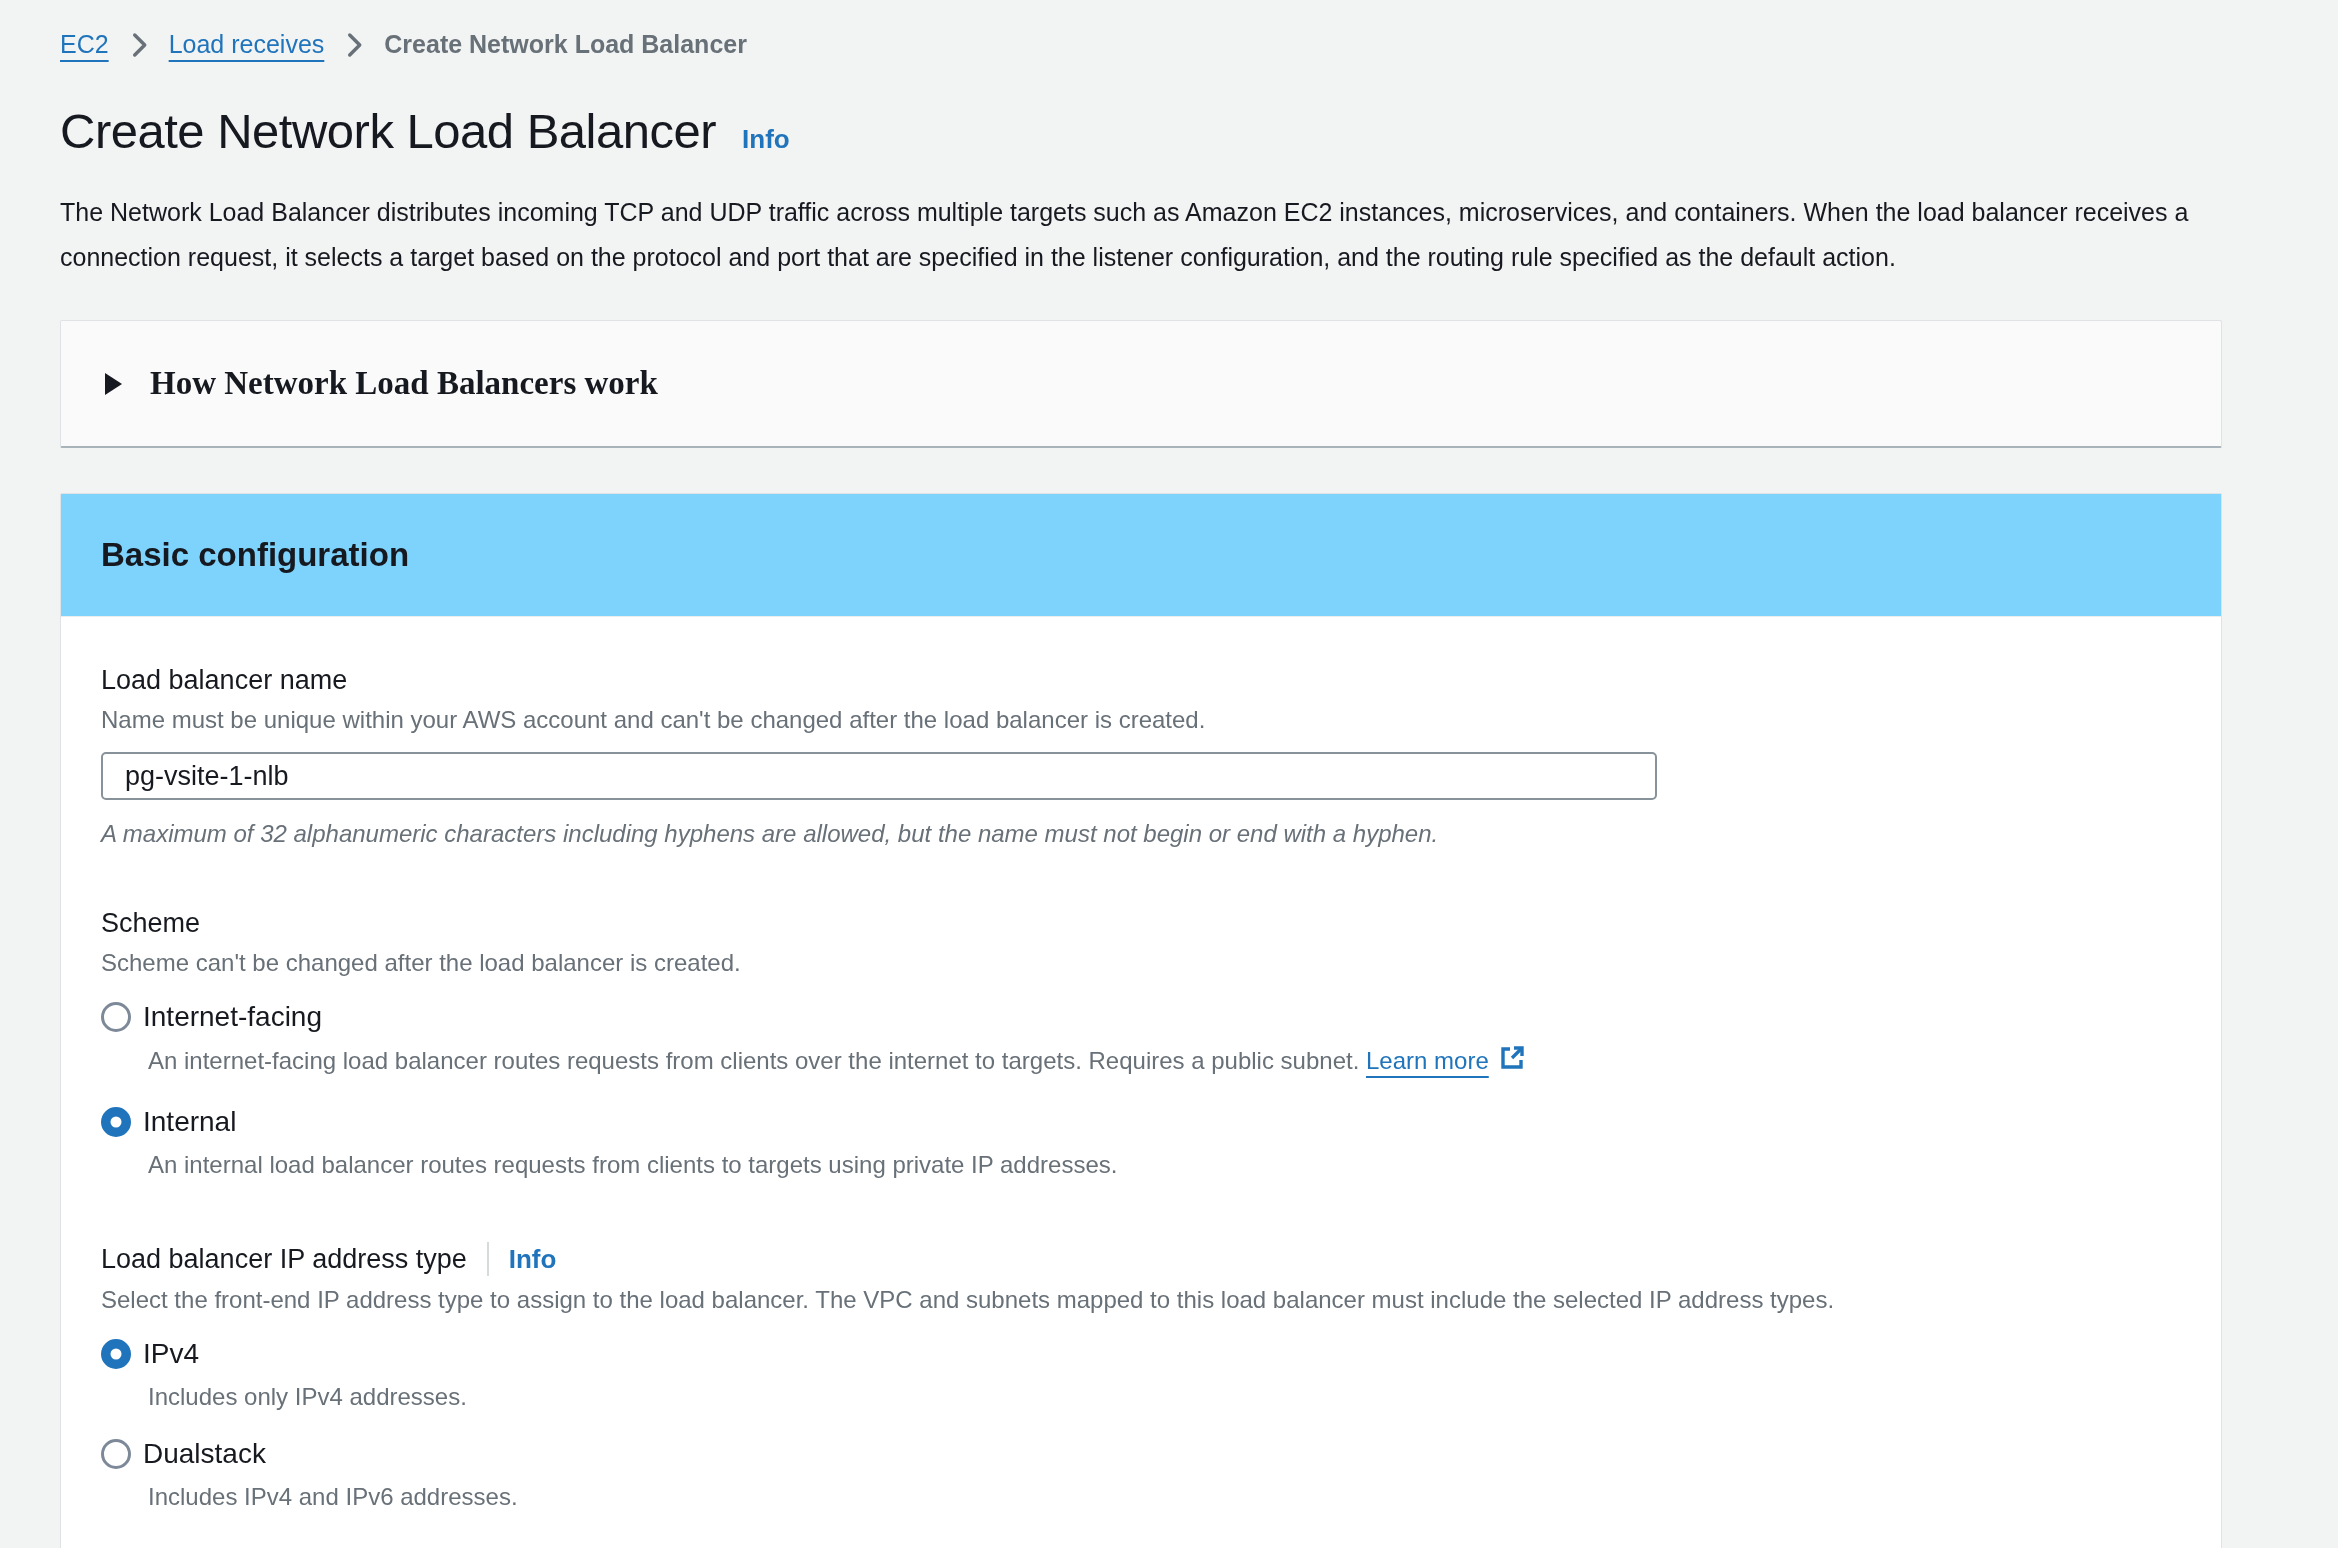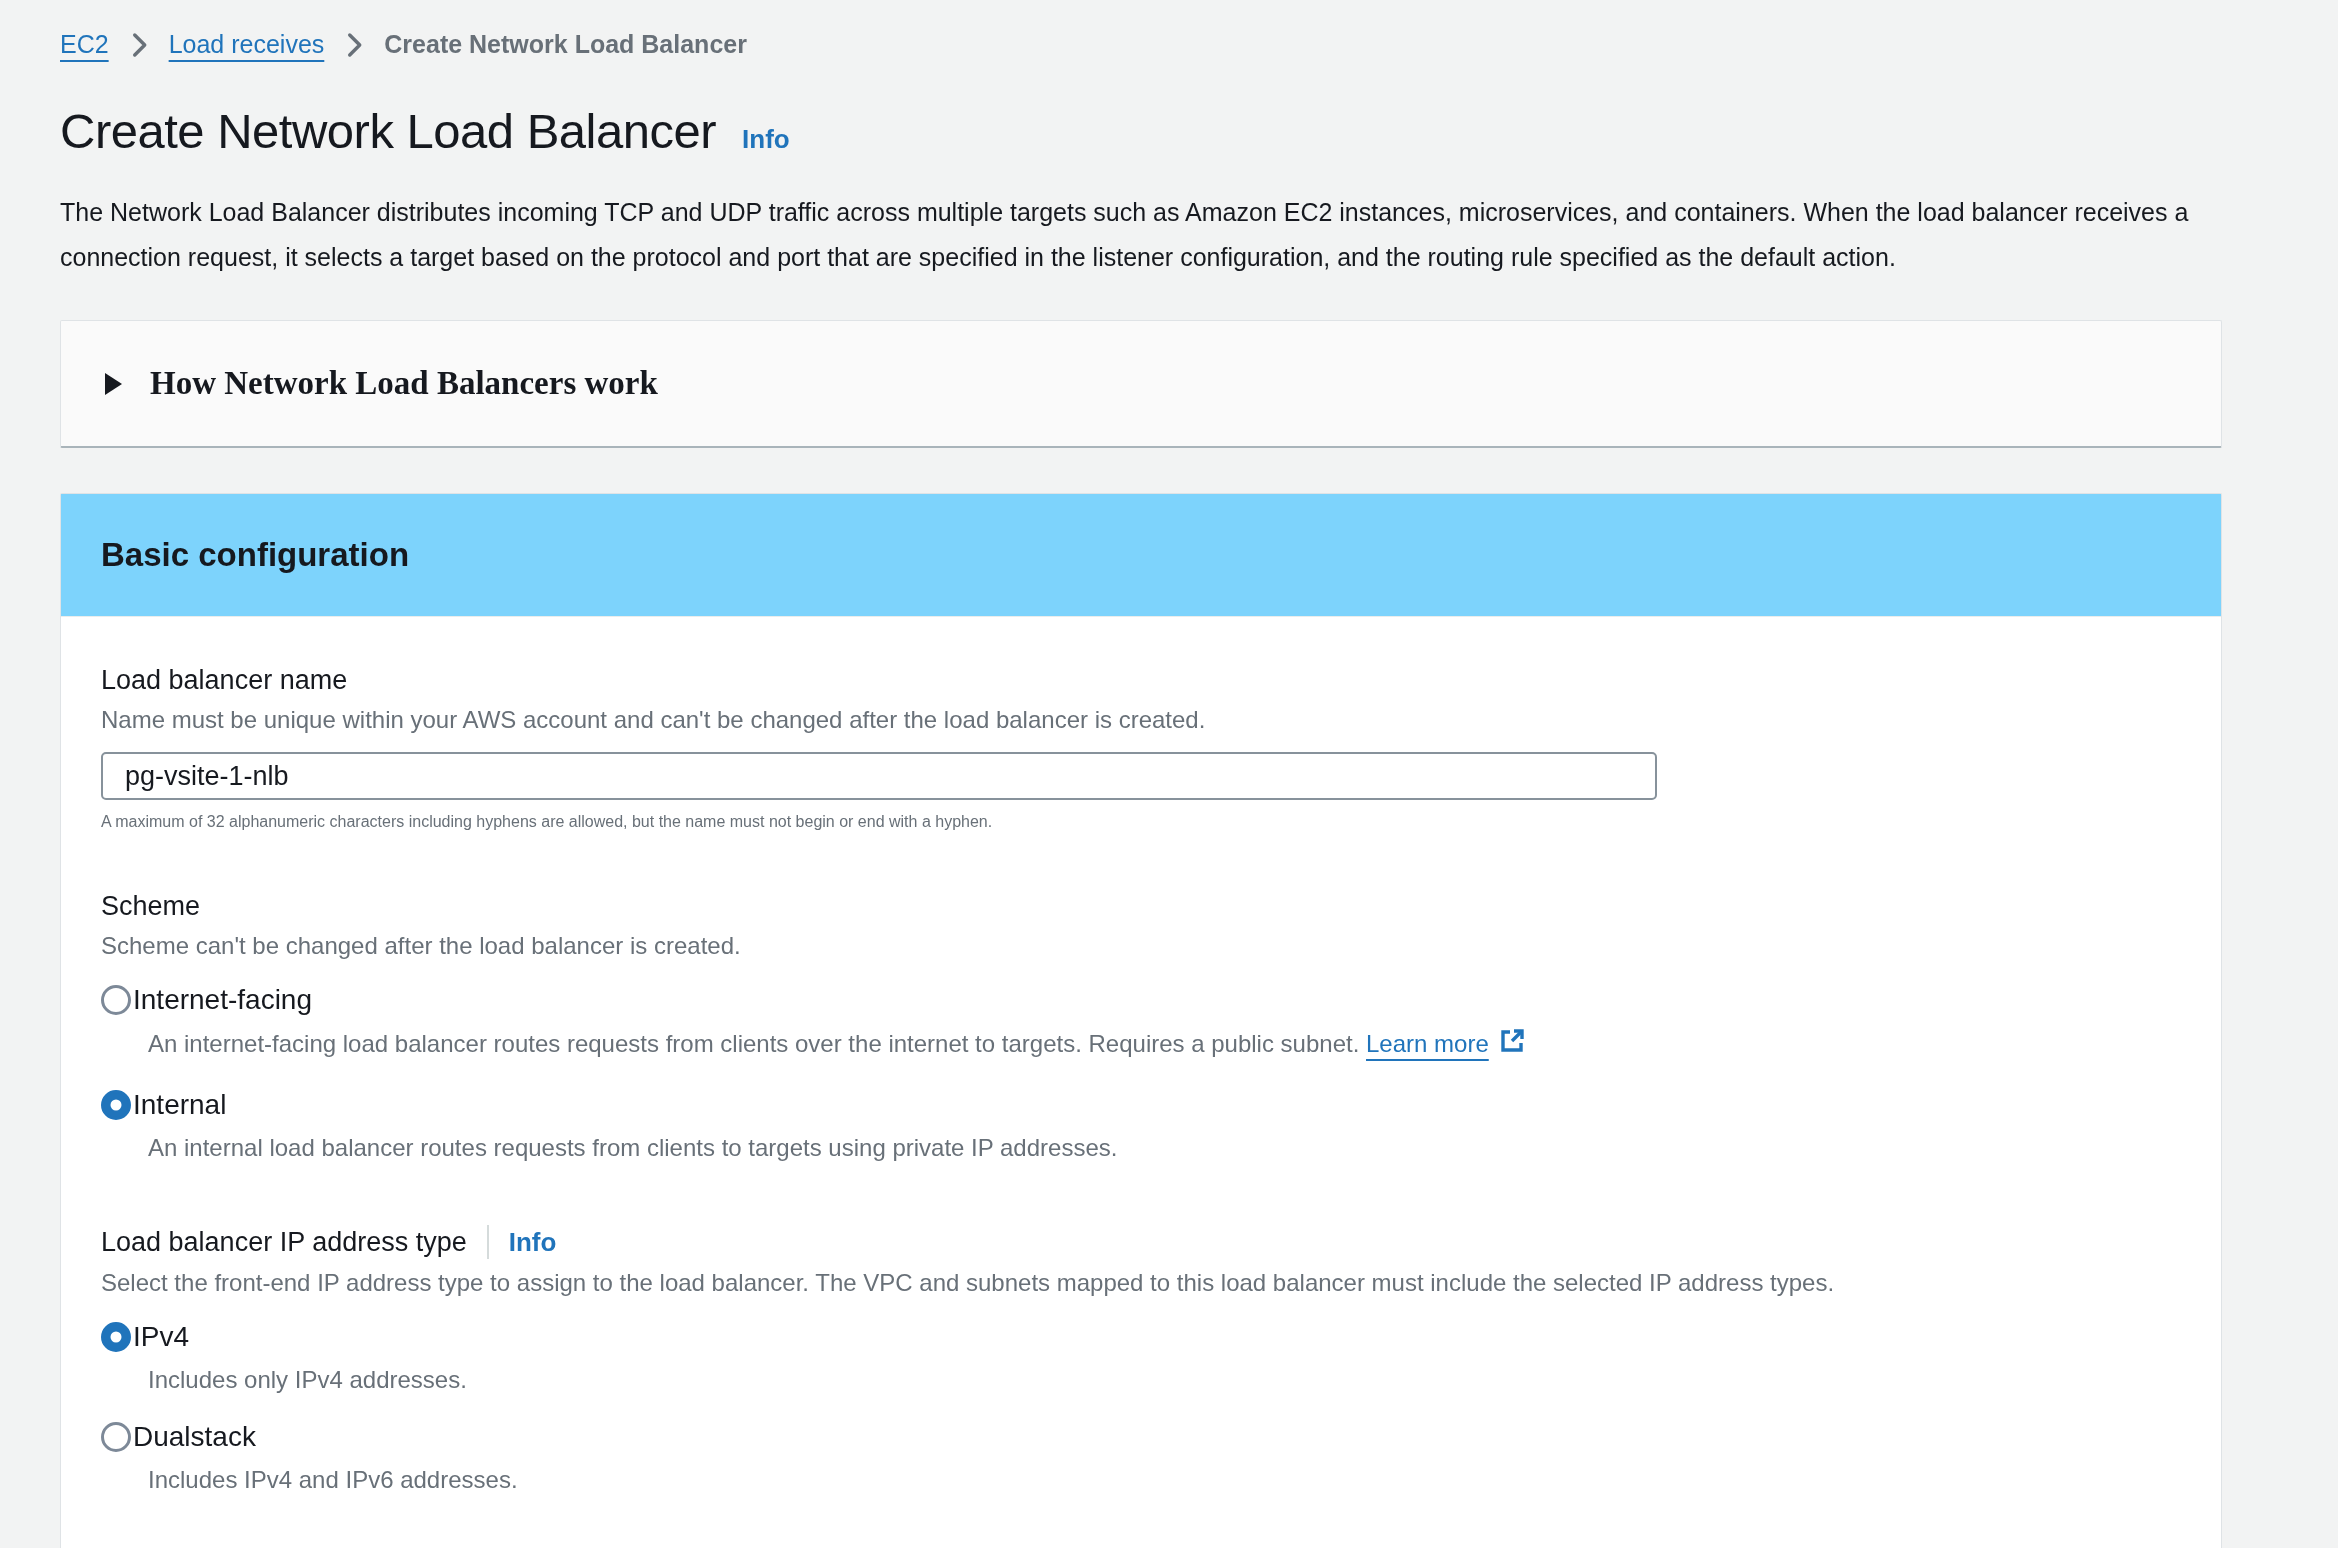--- a/index.html
+++ b/index.html
@@ -51,29 +51,29 @@
 
   
   .field-label { font-size: 27px; color: #16191f; }
   .field-help { font-size: 24px; color: #687078; margin-top: 10px; }
   .text-input {
     margin-top: 18px; width: 1556px; height: 48px;
     border: 2px solid #87929b; border-radius: 5px;
     font-size: 27px; font-family: "Liberation Sans", sans-serif;
     color: #16191f; padding: 0 22px; background: #fff; outline: none; display: block;
   }
-  .constraint { font-size: 16px; color: #687078; margin-top: 13px; }
+  .constraint { font-size: 24px; color: #687078; margin-top: 20px; font-style: italic; }
 
   .field-group { margin-top: 60px; }
   .label-row { display: flex; align-items: center; }
   .label-divider { width: 2px; height: 34px; background: #d5dbdb; margin: 0 20px; }
 
   
   .radio-option { margin-top: 24px; }
-  .radio-row { display: flex; align-items: center; gap: 2px; cursor: pointer; }
+  .radio-row { display: flex; align-items: center; gap: 12px; cursor: pointer; }
   .radio {
     width: 30px; height: 30px; border-radius: 50%;
     border: 3px solid #7d8998; background: #fff; position: relative; flex: 0 0 auto;
   }
   .radio.checked { border-color: #2074bb; background: #2074bb; }
   .radio .dot {
     display: none; position: absolute; left: 50%; top: 50%;
     width: 11px; height: 11px; border-radius: 50%;
     background: #fff; transform: translate(-50%, -50%);
   }

